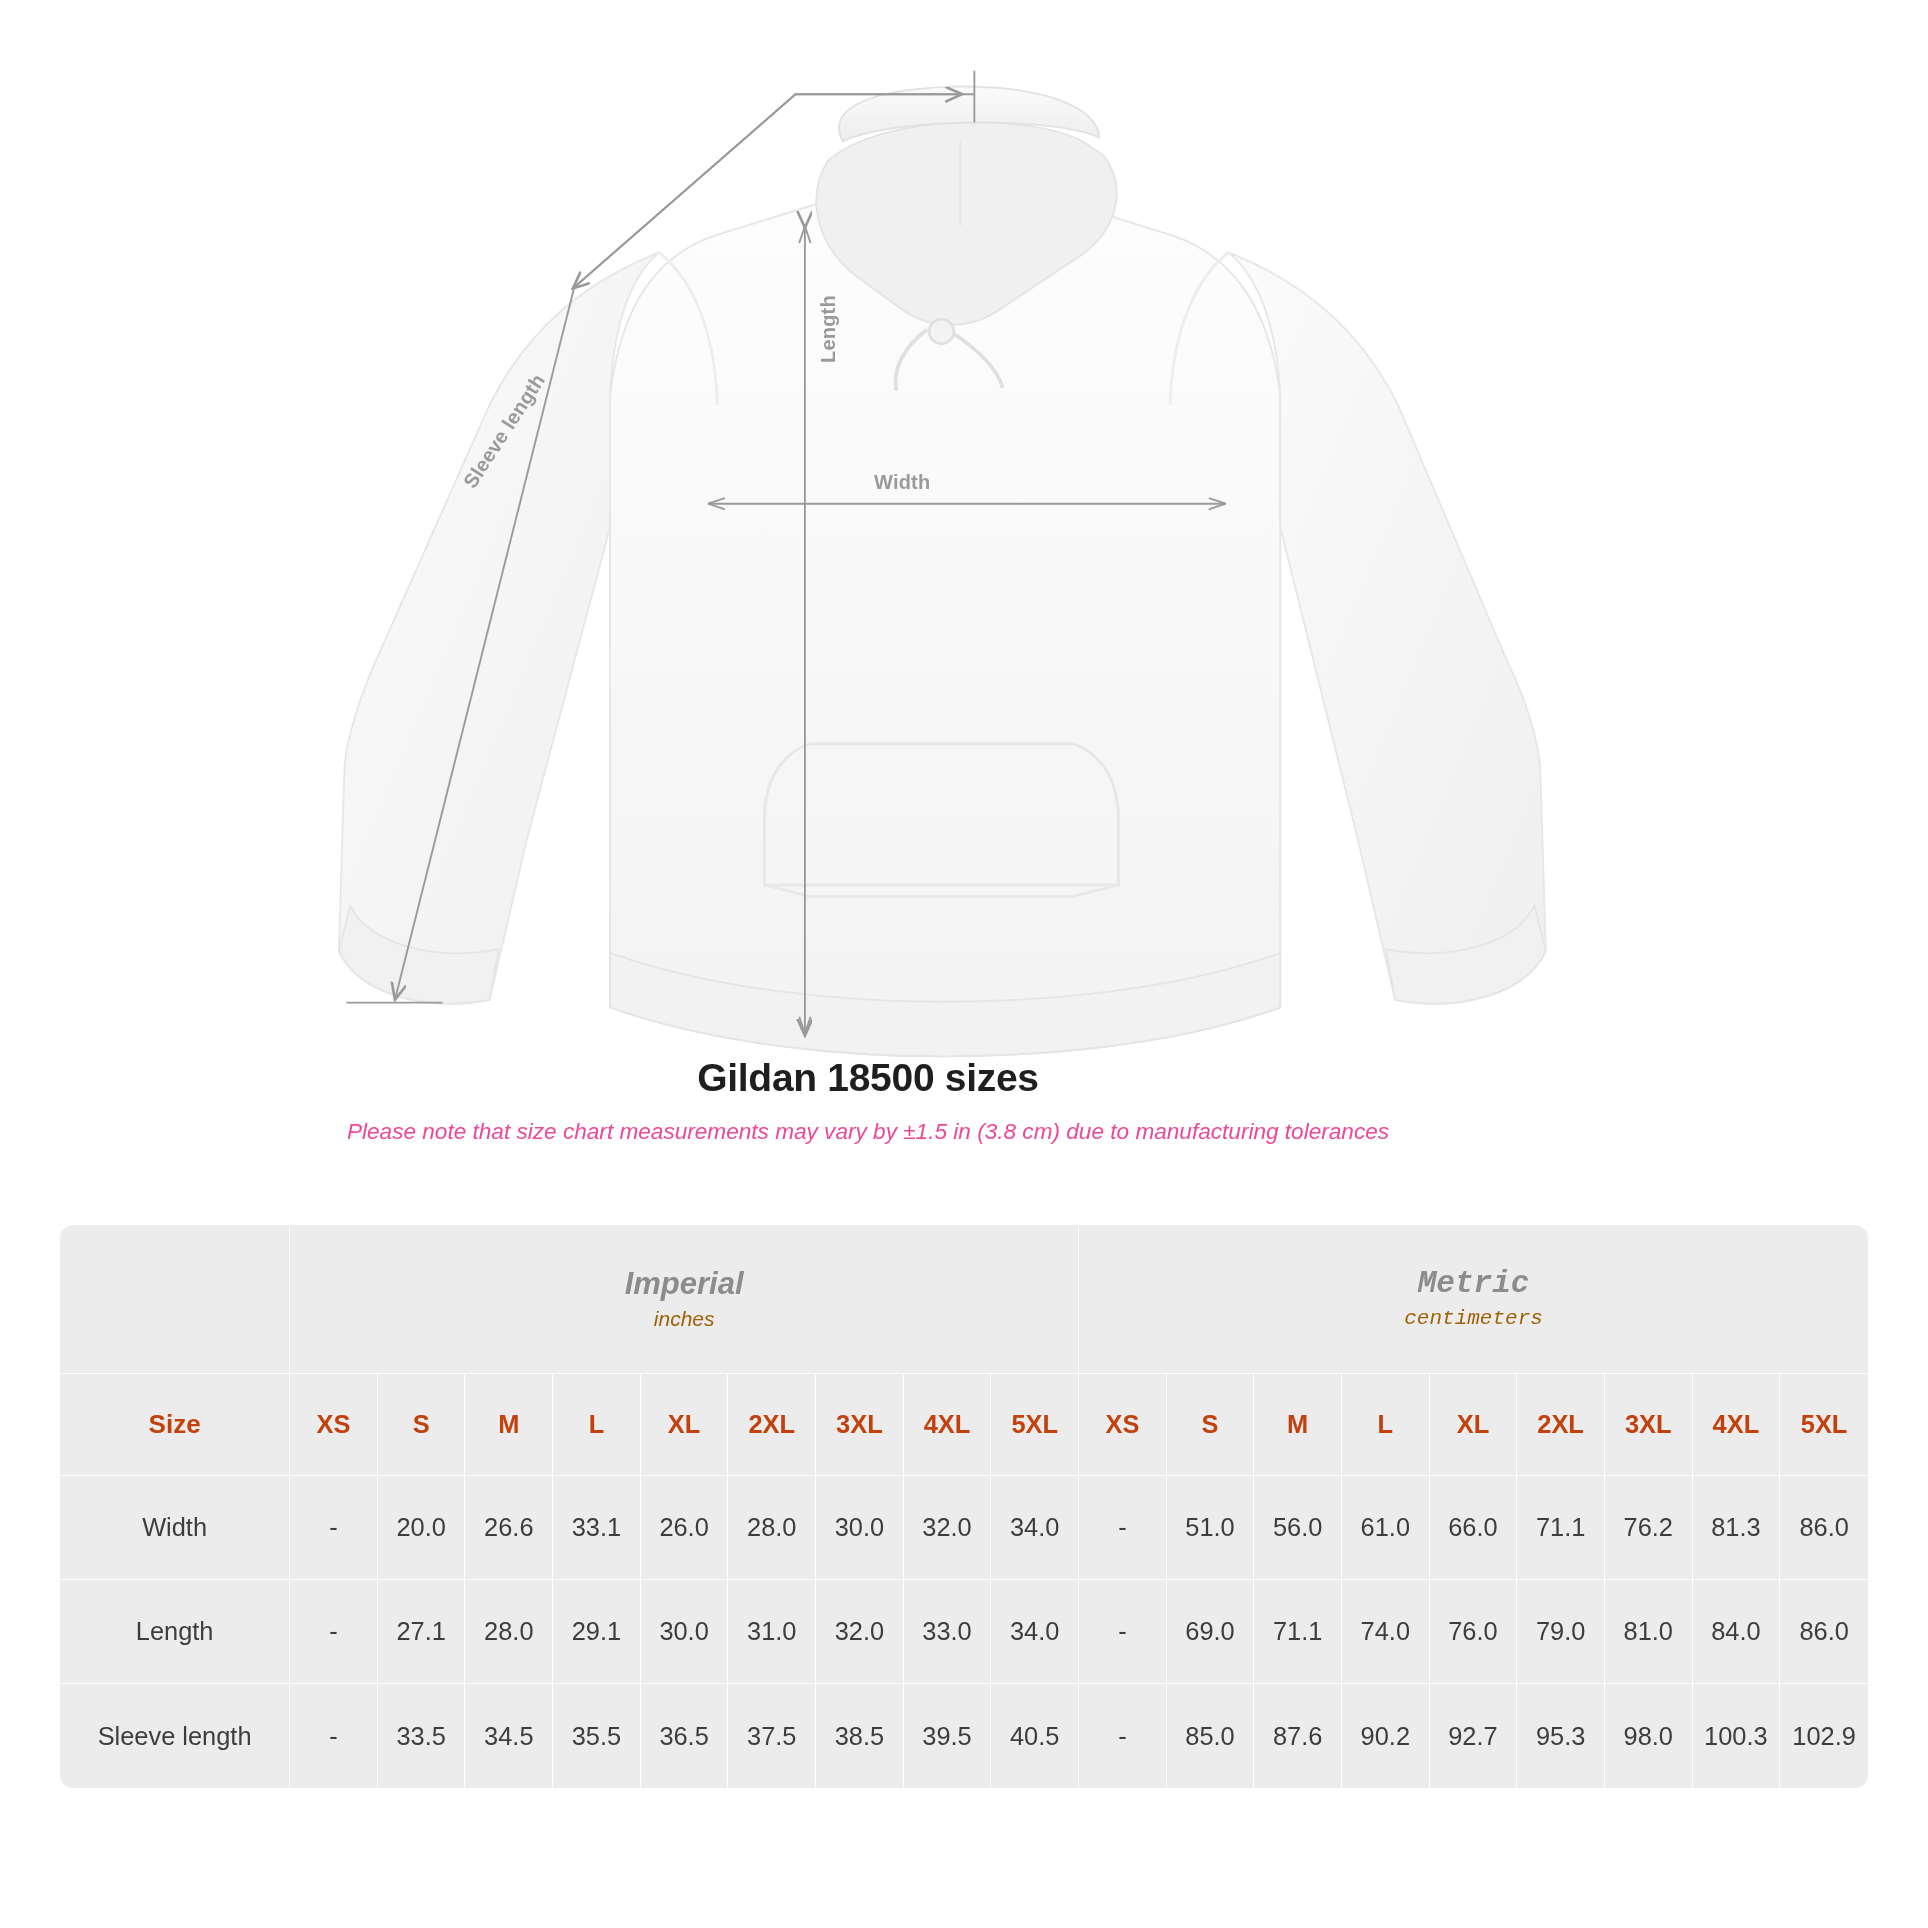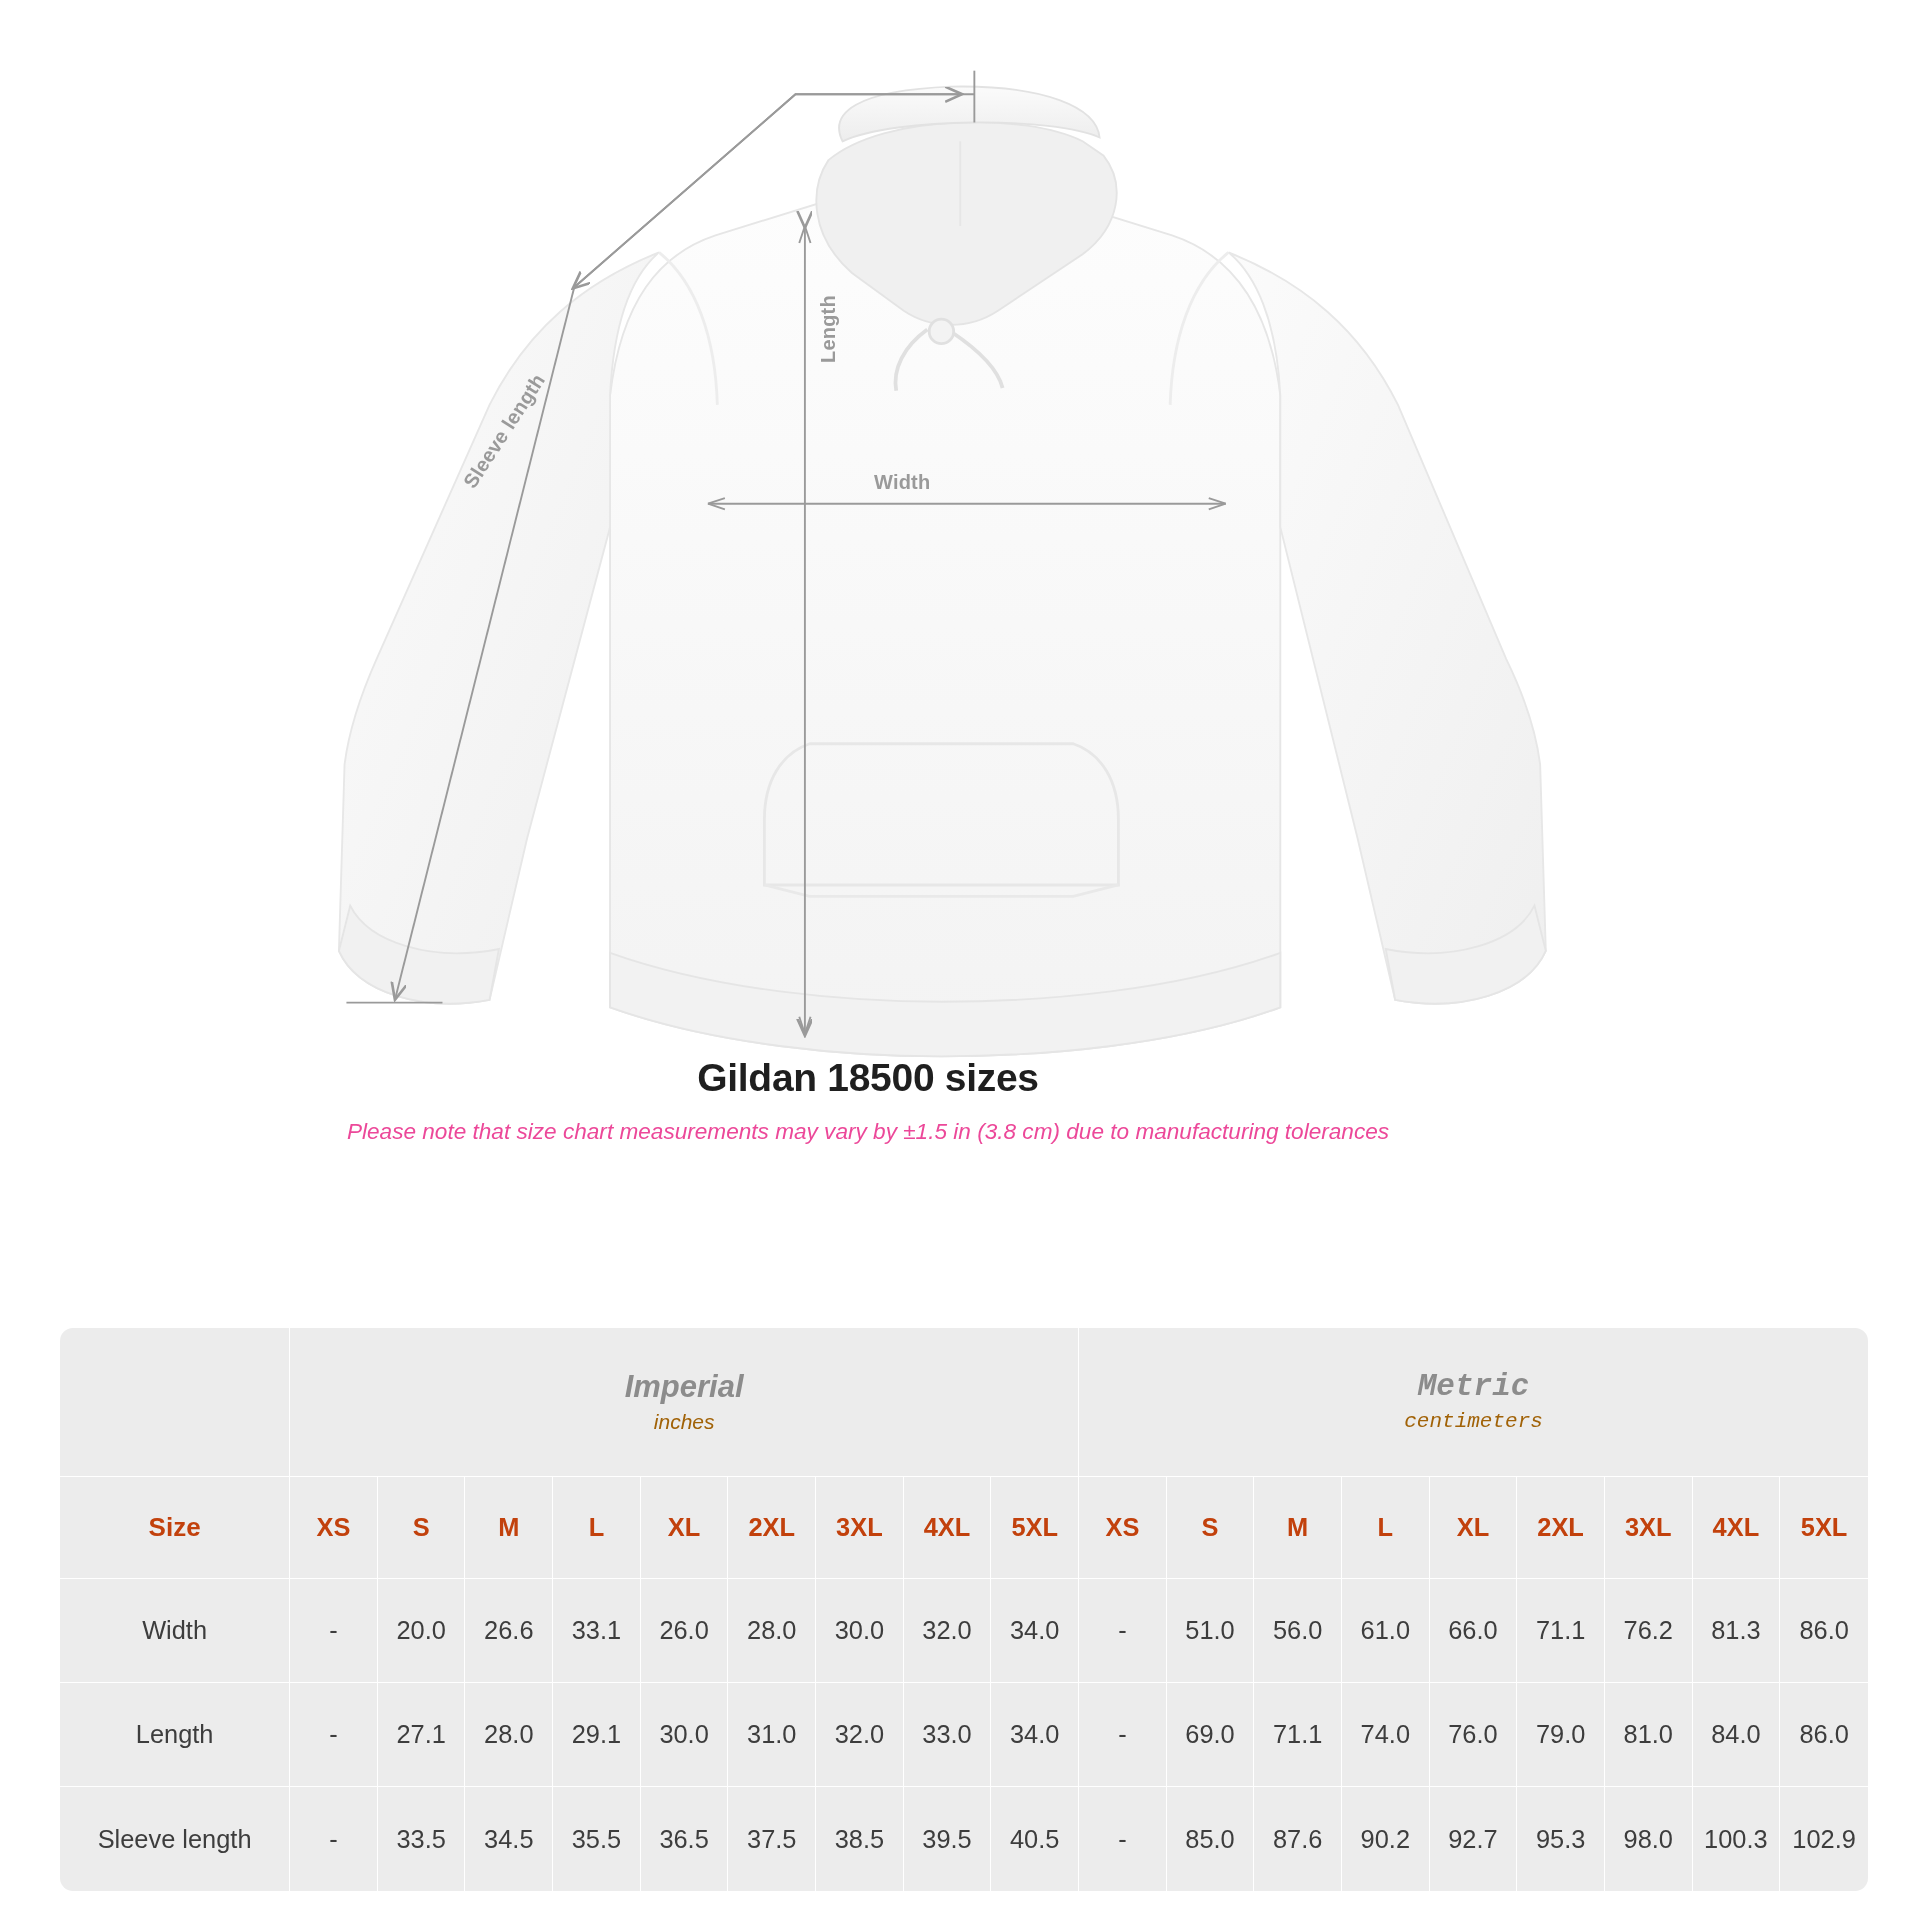--- a/index.html
+++ b/index.html
@@ -67,21 +67,21 @@
   .chart-note {
     font-size: 22.6px;
     font-style: italic;
     color: #ec4899;
     margin: 0;
   }
 
   
   .table-wrap {
     position: absolute;
-    left: 60px; top: 1328px;
+    left: 60px; top: 1225px;
     width: 1628px;
   }
   table.size-table {
     border-collapse: separate;
     border-spacing: 0;
     width: 1808px;
     table-layout: fixed;
   }
   table.size-table td, table.size-table th {
     background: #ececec;

